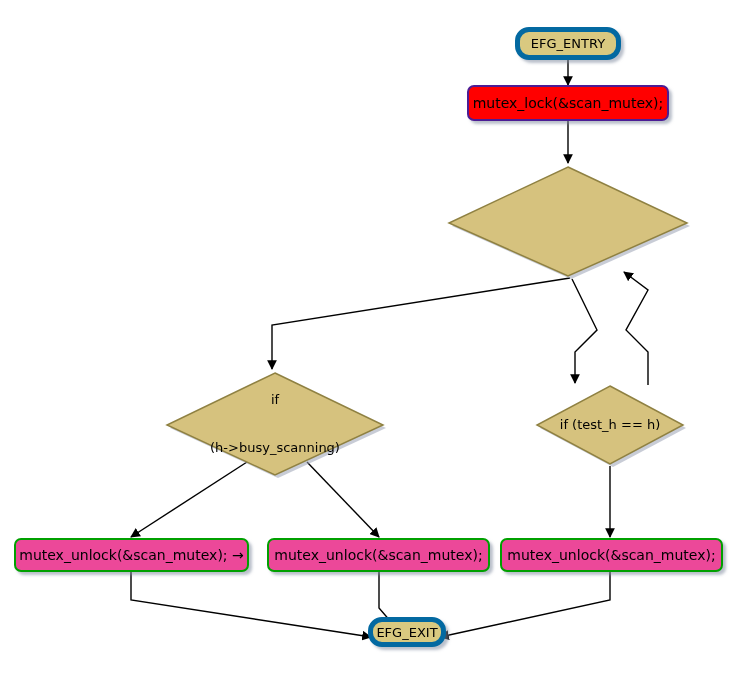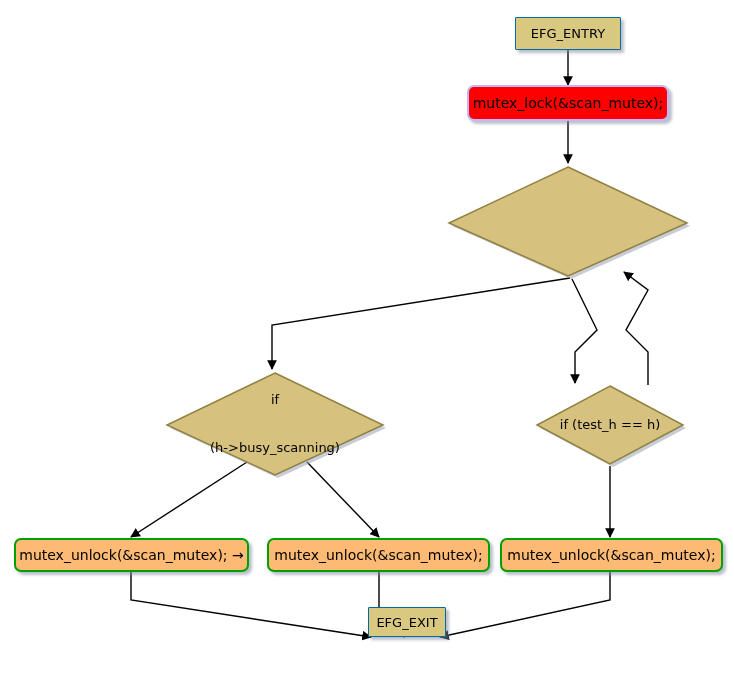--- a/index.html
+++ b/index.html
@@ -32,40 +32,41 @@
     display: flex;
     align-items: center;
     justify-content: center;
     text-align: center;
     color: #000000;
     z-index: 3;
   }
   
   .term {
     background: #d9c980;
-    border: 1px solid #0369a1;
-    border-radius: 1px;
+    border: 5px solid #0369a1;
+    border-radius: 14px;
     font-size: 13px;
     line-height: 15px;
     box-shadow: 3px 3px 3px rgba(130,140,160,0.55);
+    margin-top: 10px;
   }
   
   .stmt {
     border-radius: 7px;
     font-size: 14px;
     line-height: 16px;
     box-shadow: 3px 3px 3px rgba(130,140,160,0.55);
     white-space: nowrap;
   }
   .stmt-red {
     background: #ff0000;
-    border: 2px solid #c4b5fd;
+    border: 2px solid #4c1d95;
   }
   .stmt-green {
-    background: #fdba74;
+    background: #ec4899;
     border: 2px solid #00a000;
   }
   
   .diamond-wrap {
     position: absolute;
     z-index: 3;
   }
   .diamond-shape {
     position: absolute;
     left: 0; top: 0;

